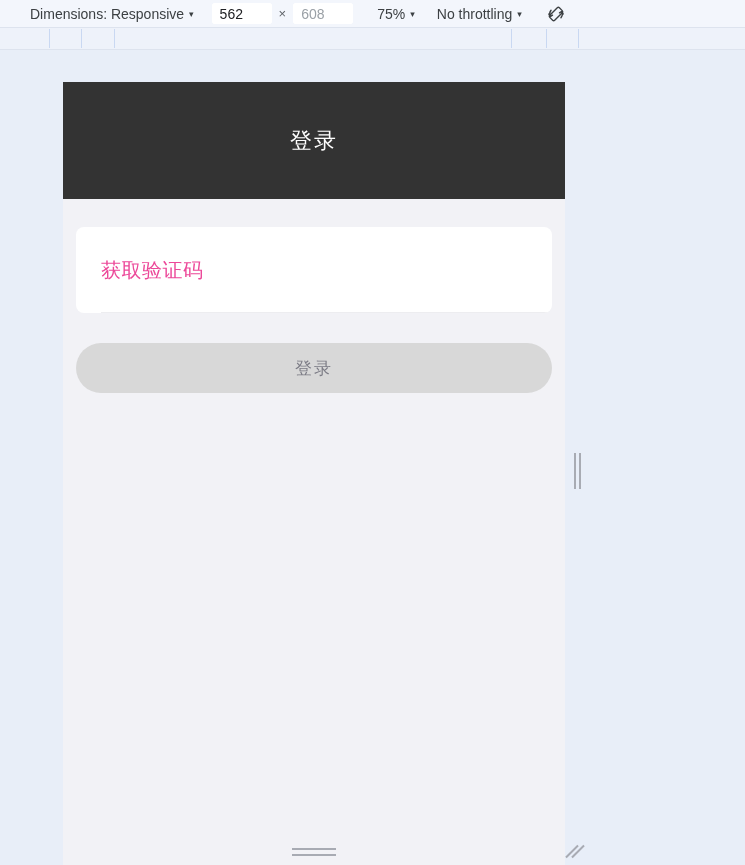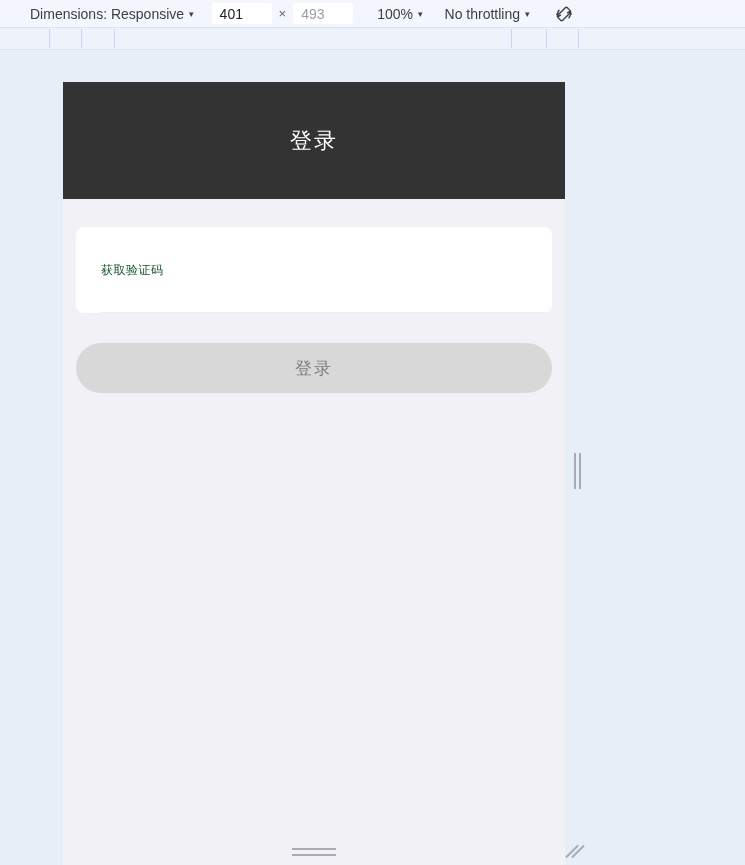--- a/index.html
+++ b/index.html
@@ -152,22 +152,22 @@
   .field-input::placeholder { color: #c8c9d0; opacity: 1; }
   .row-divider {
     position: absolute;
     left: 25px;
     right: 0;
     bottom: 0;
     height: 1px;
     background: #ededf0;
   }
   #get-code-link {
-    font-size: 12px;
-    color: #14532d;
+    font-size: 20px;
+    color: #ec4899;
     padding-right: 25px;
     letter-spacing: 0.5px;
     white-space: nowrap;
     cursor: pointer;
   }
 
   
   #submit-button {
     margin: 30px 13px 0 13px;
     height: 50px;
@@ -242,31 +242,31 @@
 <body>
 
 <div id="device-toolbar">
 
   <div class="tb-item" id="dim-label">
     <span>Dimensions: Responsive</span>
     <span class="caret">▾</span>
   </div>
 
   <div class="dim-field">
-    <span>401</span>
+    <span>562</span>
   </div>
 
   <span class="dim-x">×</span>
 
   <div class="dim-field placeholder">
-    <span>493</span>
+    <span>608</span>
   </div>
 
   <div class="tb-item" id="zoom-select">
-    <span>100%</span>
+    <span>75%</span>
     <span class="caret">▾</span>
   </div>
 
   <div class="tb-item" id="throttle-select">
     <span>No throttling</span>
     <span class="caret">▾</span>
   </div>
 
   <div id="rotate-button">
     <svg width="22" height="22" viewBox="0 0 24 24">

